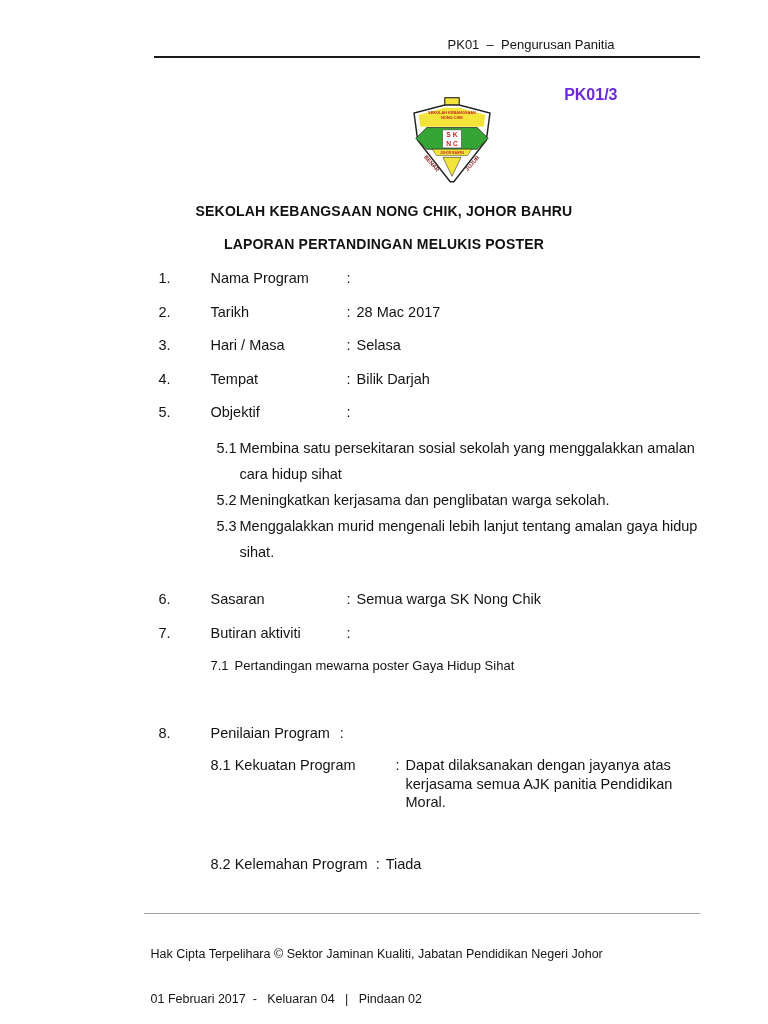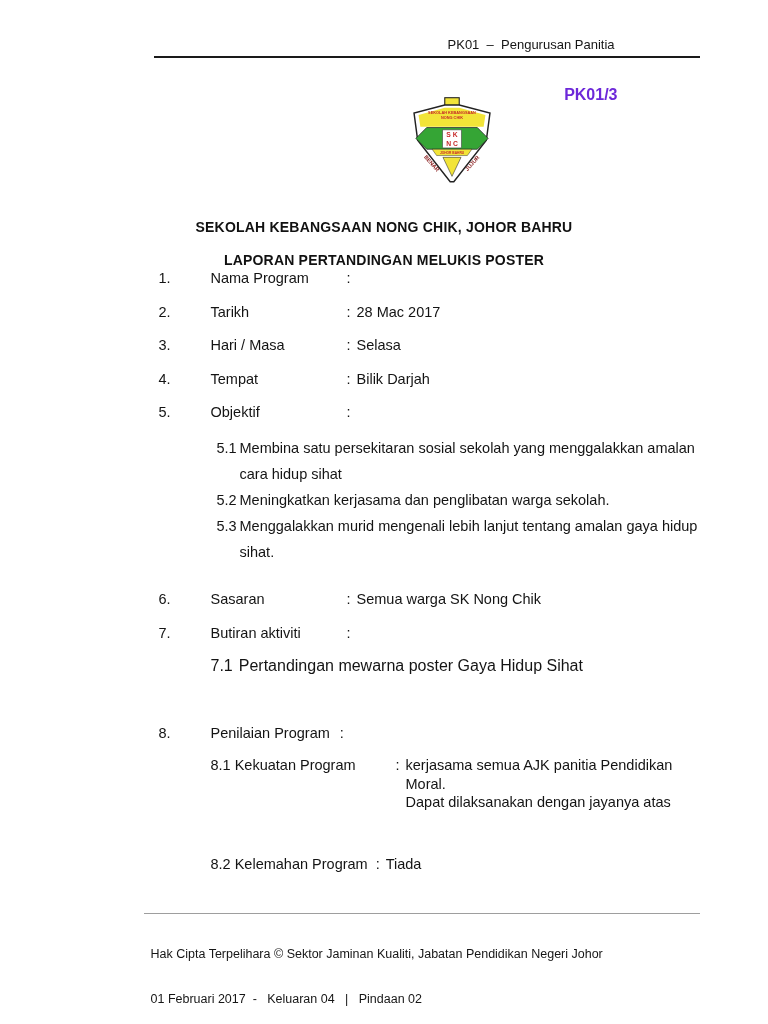--- a/index.html
+++ b/index.html
@@ -18,41 +18,41 @@
     position:absolute; top:56px; left:85px; width:598px; height:2px;
     background:#1a1a1a;
   }
   .form-code {
     position:absolute; top:86px; right:82px;
     font-size:16px; font-weight:bold; color:#6d28d9;
   }
   .logo-wrap { position:absolute; top:95px; left:336px; width:94px; height:94px; }
   .doc-title {
     position:absolute; left:0; width:100%; text-align:center;
-    font-size:14px; font-weight:bold; color:#111; letter-spacing:.2px;margin-top:16px;
+    font-size:14px; font-weight:bold; color:#111; letter-spacing:.2px;
   }
   .t1 { top:203px; }
   .t2 { top:236px; }
 
   .row { position:absolute; left:90px; display:flex; font-size:14.5px; line-height:18px; }
   .row .num   { width:52px; }
   .row .label { width:136px; }
   .row .colon { }
   .row .valtext { margin-left:6px; }
 
   .row8 { position:absolute; left:90px; display:flex; font-size:14.5px; line-height:18px; }
   .row8 .num { width:52px; }
   .row8 .colon { margin-left:10px; }
 
   .obj-block { position:absolute; left:148px; top:435px; font-size:14.5px; line-height:26px; }
   .obj-line  { display:flex; }
   .obj-num   { width:23px; flex:0 0 23px; }
   .obj-cont  { padding-left:23px; }
 
-  .act-line { position:absolute; left:142px; top:657px; font-size:16px; line-height:18px; }
+  .act-line { position:absolute; left:142px; top:657px; font-size:13px; line-height:18px; }
   .act-num  { margin-right:6px; }
 
   .eval-row { position:absolute; left:142px; display:flex; font-size:14.5px; line-height:18.5px; }
   .eval-row .elabel  { width:185px; flex:0 0 185px; }
   .eval-row .evaltext { margin-left:6px; }
   .eval-row.inline .elabel { width:auto; flex:0 0 auto; }
   .eval-row.inline .colon  { margin-left:8px; }
 
   .ftr-rule {
     position:absolute; top:913px; left:75px; width:630px; height:1px;
@@ -165,22 +165,22 @@
   <div class="row8" style="top:724px">
     <span class="num">8.</span>
     <span>Penilaian Program</span>
     <span class="colon">:</span>
   </div>
 
   <div class="eval-row" style="top:756px">
     <span class="elabel">8.1 Kekuatan Program</span>
     <span class="colon">:</span>
     <span class="evaltext">
+      <span style="display:block">Dapat dilaksanakan dengan jayanya atas</span>
       <span style="display:block">kerjasama semua AJK panitia Pendidikan Moral.</span>
-      <span style="display:block">Dapat dilaksanakan dengan jayanya atas</span>
     </span>
   </div>
 
   <div class="eval-row inline" style="top:855px">
     <span class="elabel">8.2 Kelemahan Program</span>
     <span class="colon">:</span>
     <span class="evaltext">Tiada</span>
   </div>
 
   <div class="ftr-rule"></div>

